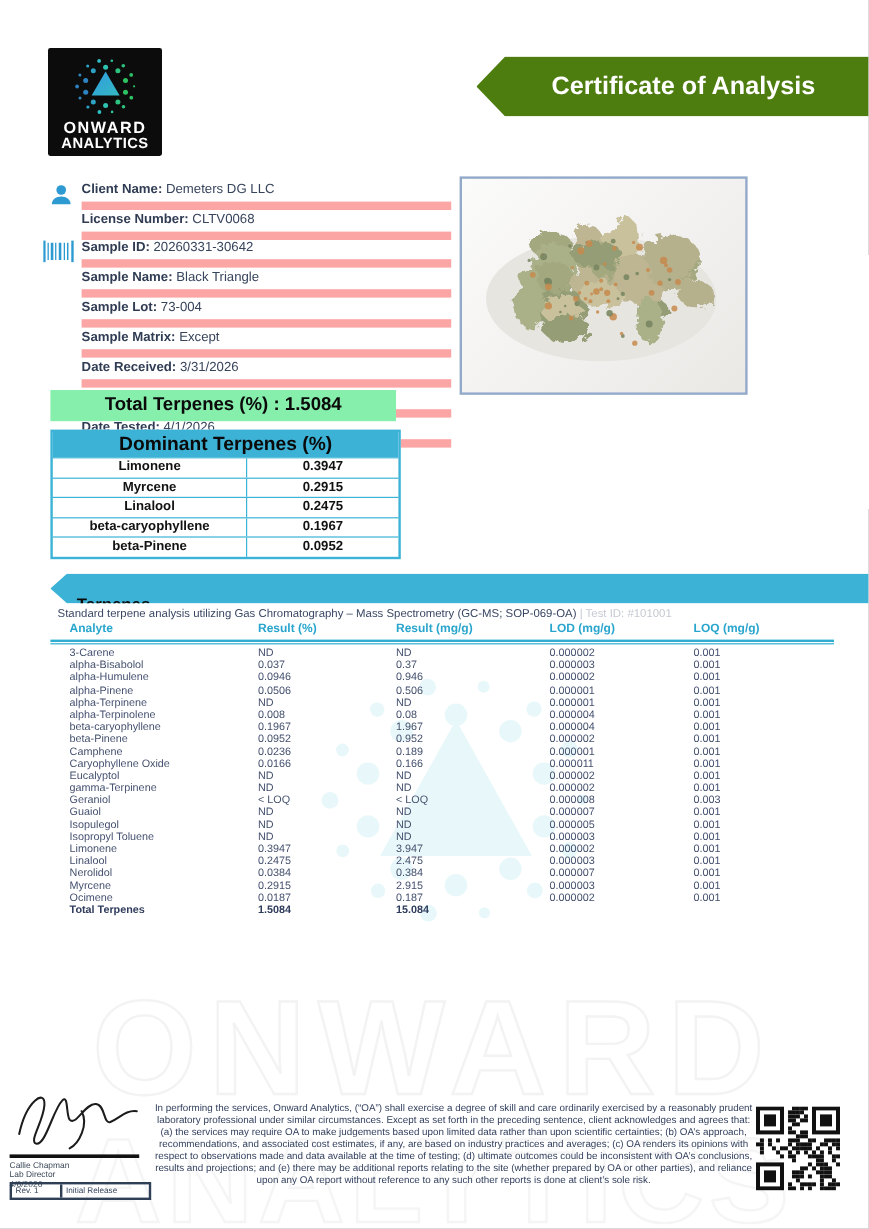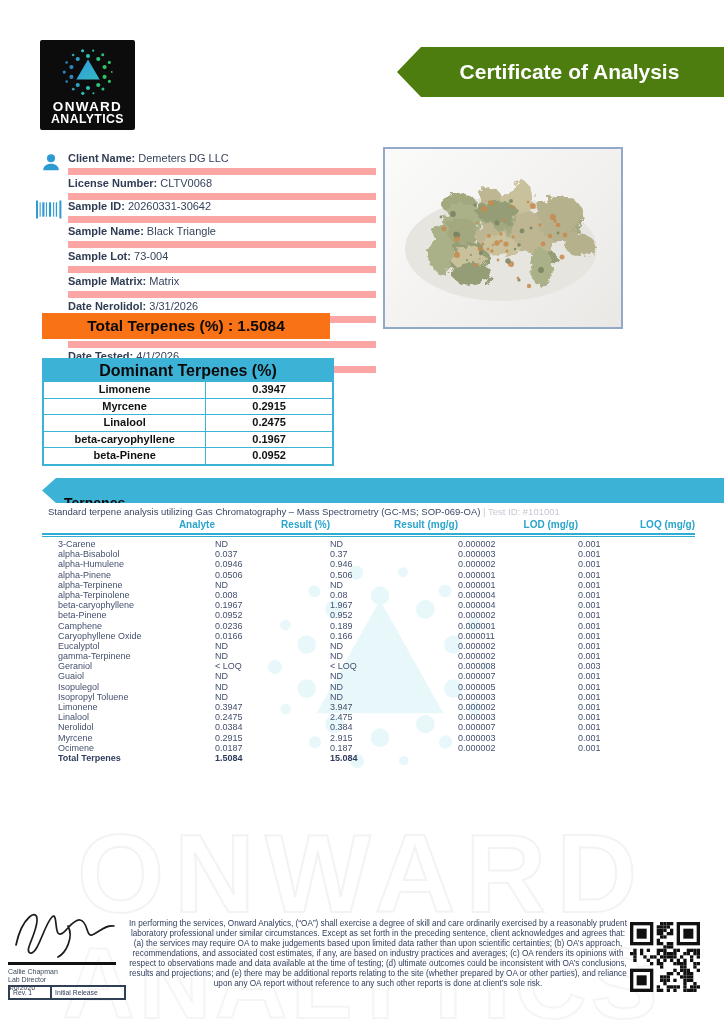--- a/index.html
+++ b/index.html
@@ -21,37 +21,37 @@
   .info-rows{position:absolute;left:68px;width:308px;}
   .info-row{height:18px;line-height:17px;border-bottom:7px solid #fca5a5;font-size:11px;color:#37445c;white-space:nowrap;overflow:hidden;}
   .info-row b{color:#2f3c53;}
   .icon-abs{position:absolute;}
 
   
   .photo{position:absolute;left:383px;top:147px;width:236px;height:178px;border:2px solid #93a9c9;
     background:linear-gradient(135deg,#fbfbfa 0%,#f1f0ee 60%,#e9e8e5 100%);}
 
   
-  .total-banner{position:absolute;left:42px;top:313px;width:288px;height:26px;background:#f97316;
+  .total-banner{position:absolute;left:42px;top:325px;width:288px;height:26px;background:#86efac;
     display:flex;align-items:center;justify-content:center;font-size:15.5px;font-weight:bold;color:#0a0a0a;}
   .dom-table{position:absolute;left:42px;top:358px;width:288px;border:2px solid #3cb3d6;background:#fff;}
   .dom-head{background:#3cb3d6;color:#0a0a0a;font-weight:bold;font-size:16px;text-align:center;height:21px;line-height:21px;}
   .dom-row{display:grid;grid-template-columns:56% 44%;border-top:1.5px solid #3cb3d6;height:15.5px;}
   .dom-row span{font-size:11px;font-weight:bold;color:#111;text-align:center;line-height:15.5px;}
   .dom-row span:last-child{border-left:1.5px solid #3cb3d6;}
 
   
   .terp-bar{position:absolute;left:42px;top:478px;width:682px;height:25px;background:#3cb3d6;
     clip-path:polygon(14px 0,100% 0,100% 100%,14px 100%,0 50%);
     display:flex;align-items:center;}
   .terp-bar span{font-size:14px;font-weight:bold;color:#0a0a0a;padding-left:22px;margin-top:25px;}
   .terp-note{position:absolute;left:48px;top:506px;font-size:9.5px;color:#3a4763;}
   .terp-note .testid{color:#c4c9d1;}
   .tgrid{display:grid;grid-template-columns:173px 115px 128px 120px auto;}
-  .terp-head{position:absolute;left:42px;top:519px;width:653px;text-align:right;}
+  .terp-head{position:absolute;left:42px;top:519px;width:653px;}
   .terp-head span{font-size:10px;font-weight:bold;color:#29a5cd;}
   .terp-head span:first-child{padding-left:16px;}
   .thead-rule{position:absolute;left:42px;top:533px;width:653px;height:4px;border-top:2.5px solid #30aed2;border-bottom:1px solid #30aed2;box-sizing:border-box;}
   .terp-rows{position:absolute;left:42px;top:539px;width:653px;}
   .trow{height:10.2px;}
   .trow span{font-size:9px;color:#44506e;line-height:10.2px;white-space:nowrap;}
   .trow span:first-child{padding-left:16px;}
   .trow.total span{font-weight:bold;color:#2f3c5c;}
 
   
@@ -171,22 +171,22 @@
       <rect x="14.4" y="2" width="2.4" height="16"></rect>
         <rect x="19" y="2" width="1.2" height="16"></rect>
       <rect x="22" y="2" width="1.4" height="16"></rect>
         <rect x="26" y="0" width="2.2" height="20"></rect>
     </g>
   </svg>
   <div class="info-rows" style="top:198px;" id="sample-rows">
       <div class="info-row"><b>Sample ID:</b><span> 20260331-30642</span></div>
       <div class="info-row"><b>Sample Name:</b><span> Black Triangle</span></div>
       <div class="info-row"><b>Sample Lot:</b><span> 73-004</span></div>
-      <div class="info-row"><b>Sample Matrix:</b><span> Matrix</span></div>
-      <div class="info-row"><b>Date Nerolidol:</b><span> 3/31/2026</span></div>
+      <div class="info-row"><b>Sample Matrix:</b><span> Except</span></div>
+      <div class="info-row"><b>Date Received:</b><span> 3/31/2026</span></div>
       <div class="info-row"><b>Date Reported:</b><span> 4/6/2026</span></div>
       <div class="info-row"><b>Date Tested:</b><span> 4/1/2026</span></div>
     </div>
 
   <div class="photo">
     <svg width="232" height="174" viewBox="0 0 232 174">
       <defs>
         <filter id="rough">
             <feTurbulence type="fractalNoise" baseFrequency="0.14" numOctaves="3" result="n"></feTurbulence>
             <feDisplacementMap in="SourceGraphic" in2="n" scale="12"></feDisplacementMap>

